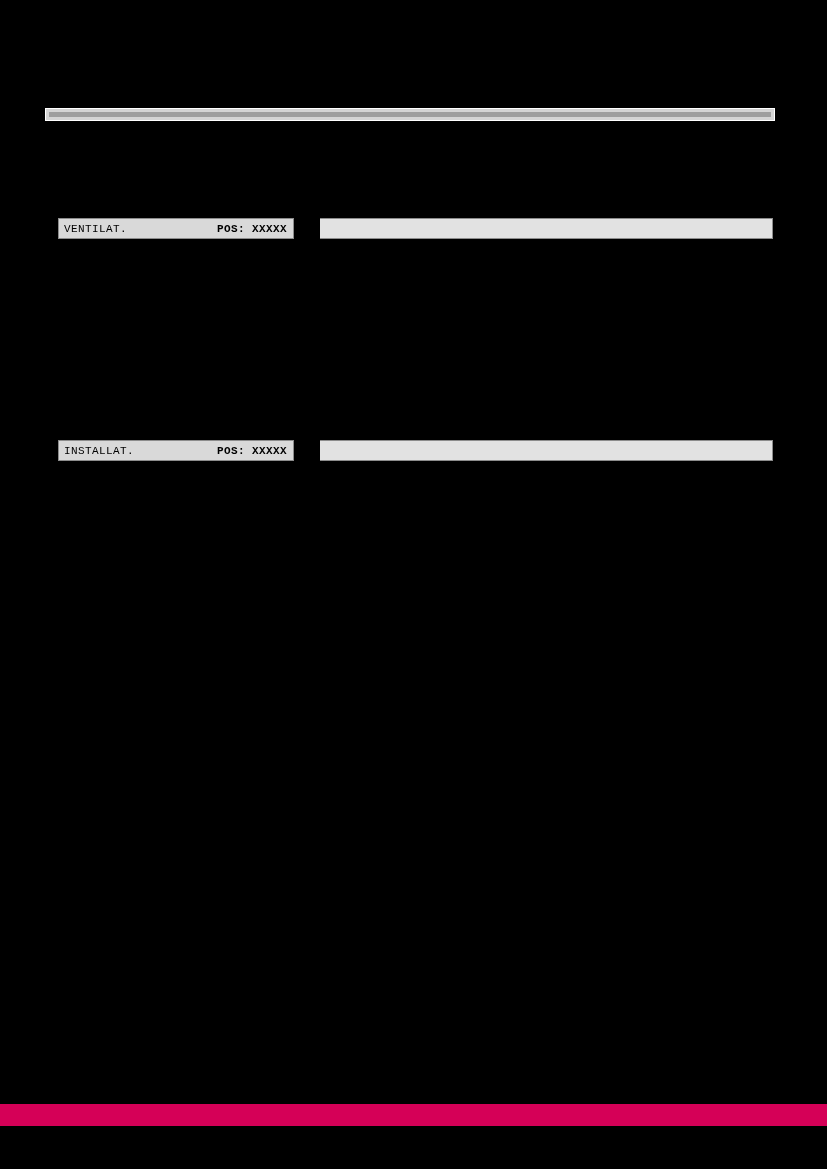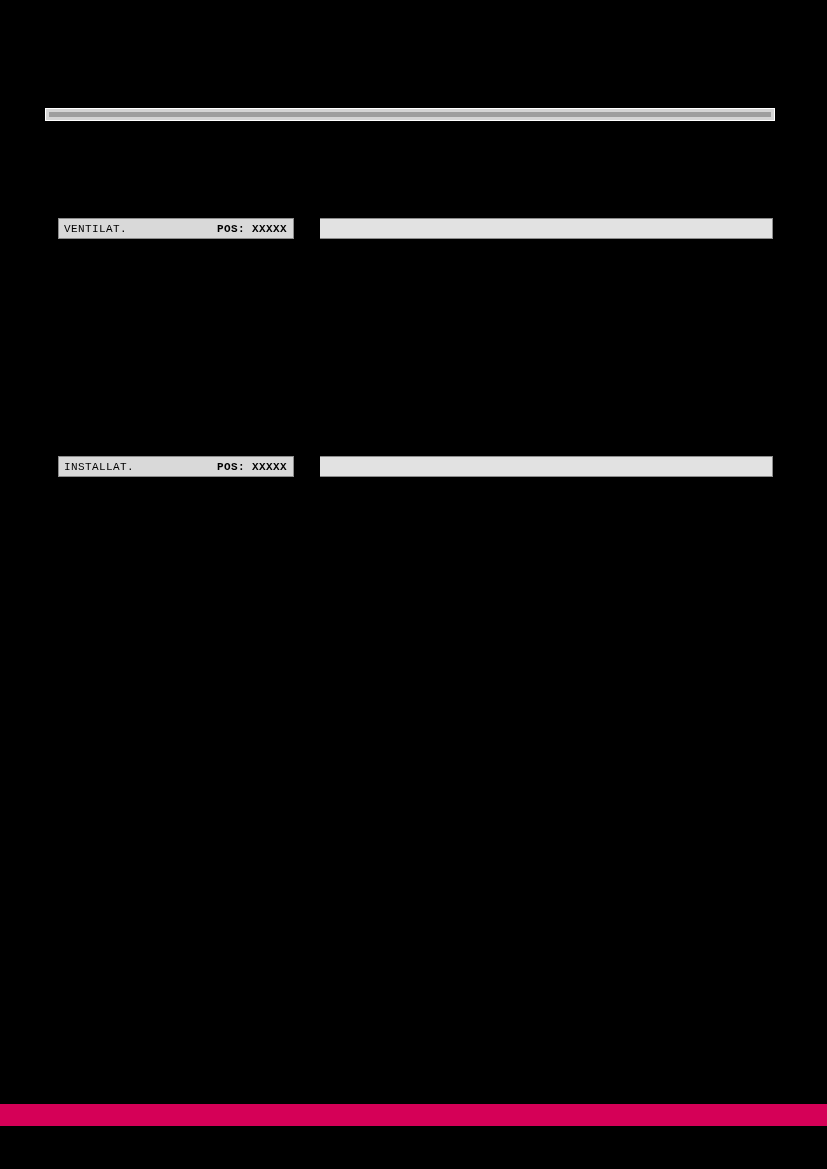--- a/index.html
+++ b/index.html
@@ -64,21 +64,21 @@
   }
   .field-value {
     width: 453px;
     background: #e2e2e2;
     border: 1px solid #8c8c8c;
     border-left: none;
     box-sizing: border-box;
   }
 
   #row-ventilation { left: 58px; top: 218px; }
-  #row-installation { left: 58px; top: 456px; }
+  #row-installation { left: 58px; top: 440px; }
 
   
   #bottom-band {
     position: absolute;
     left: 0;
     top: 1104px;
     width: 827px;
     height: 22px;
     background: #d50057;
   }

